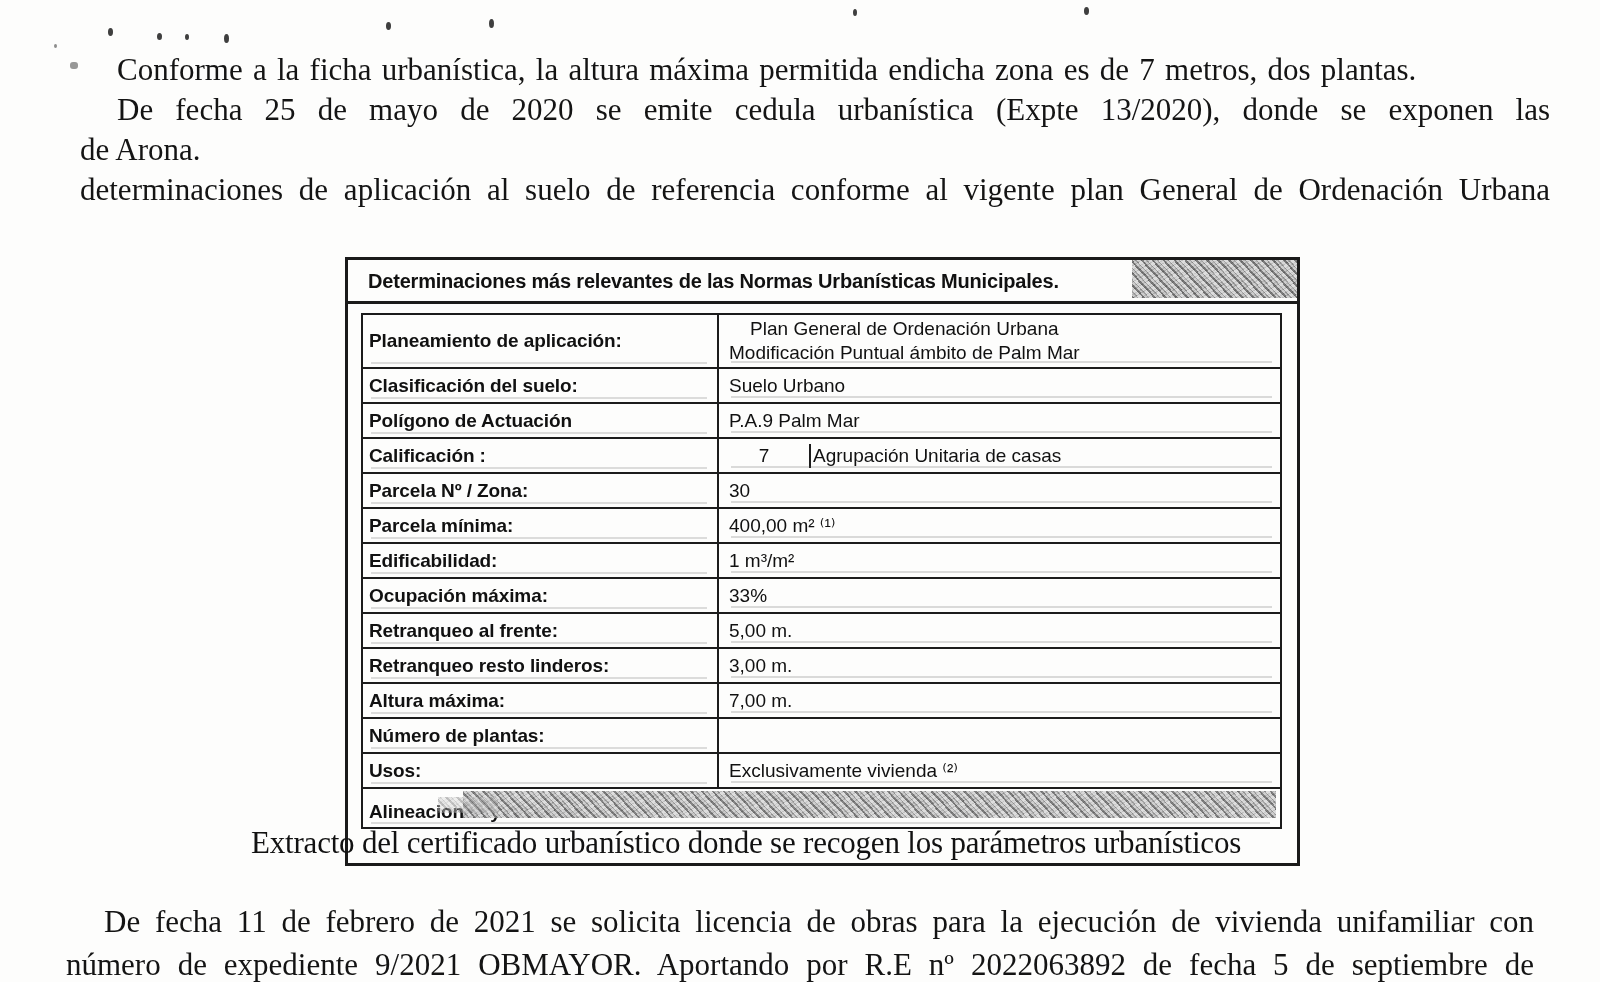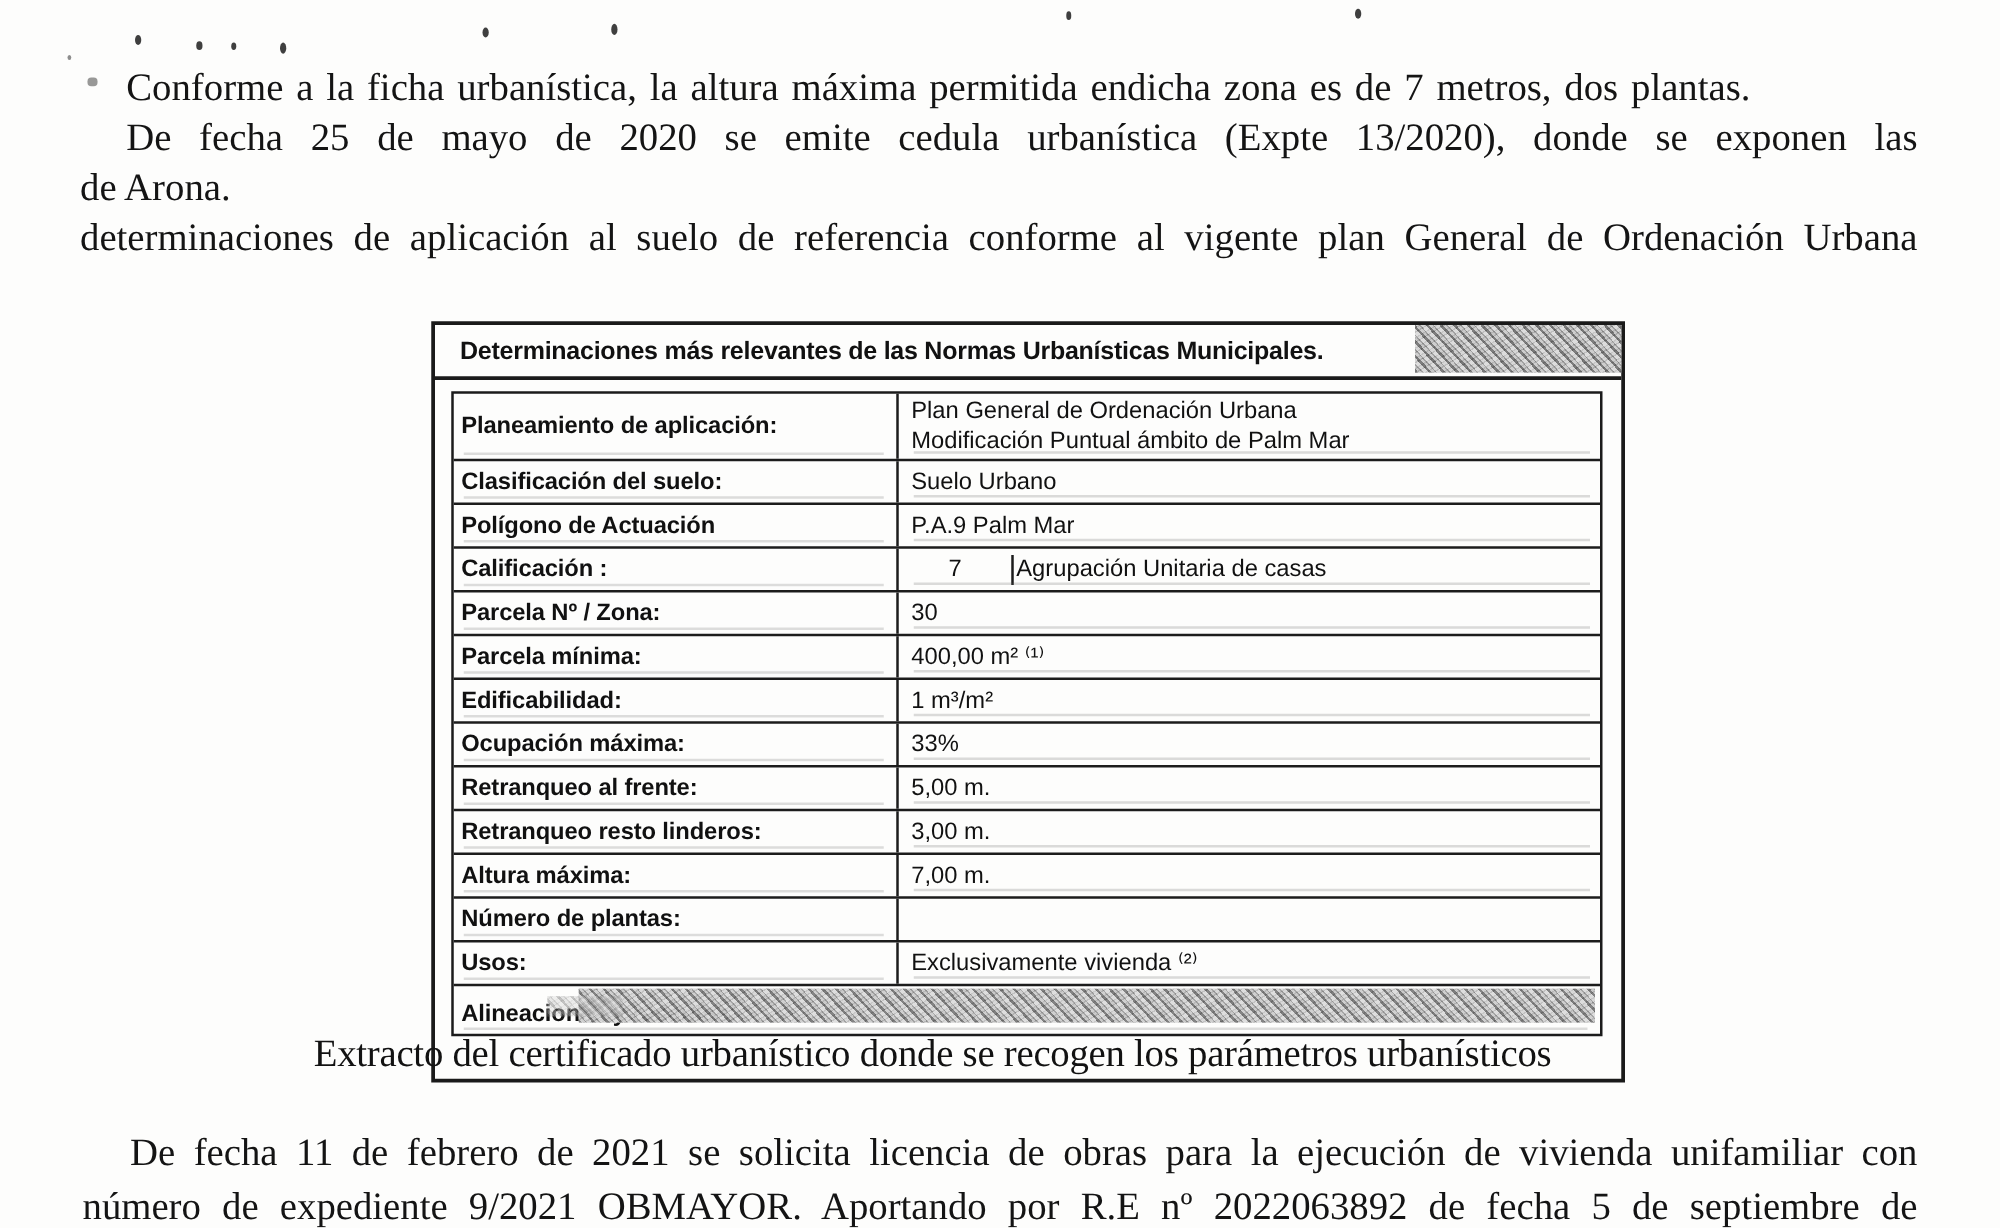--- a/index.html
+++ b/index.html
@@ -7,21 +7,21 @@
     width:1600px;height:982px;
     background:#fdfdfc;
     position:relative;
     overflow:hidden;
     color:#171717;
   }
 
   
   .textblock{
     position:absolute;
-    left:64px;top:50px;
+    left:80px;top:50px;
     width:1470px;
     font-family:"Liberation Serif","DejaVu Serif",serif;
     font-size:31px;
     line-height:40px;
     color:#141414;
   }
   .bodyline{white-space:normal;}
   .bodyline.just{text-align:justify;text-align-last:justify;}
   .bodyline.indent{text-indent:37px;}
   .bodyline.sp1{word-spacing:2.5px;}
@@ -92,21 +92,21 @@
     font-size:19px;
     color:#111;
   }
   .trow{
     display:flex;
     height:35px;
     border-bottom:2px solid #1c1c1c;
     box-sizing:border-box;
     position:relative;
   }
-  .trow.r0{height:54px;}
+  .trow.r0{height:54px;text-align:center;}
   .trow.r14{height:38px;border-bottom:none;}
   .tlabel{
     width:356px;
     border-right:2px solid #1c1c1c;
     box-sizing:border-box;
     font-weight:bold;
     display:flex;align-items:center;
     padding-left:6px;
     position:relative;
     letter-spacing:-0.1px;

